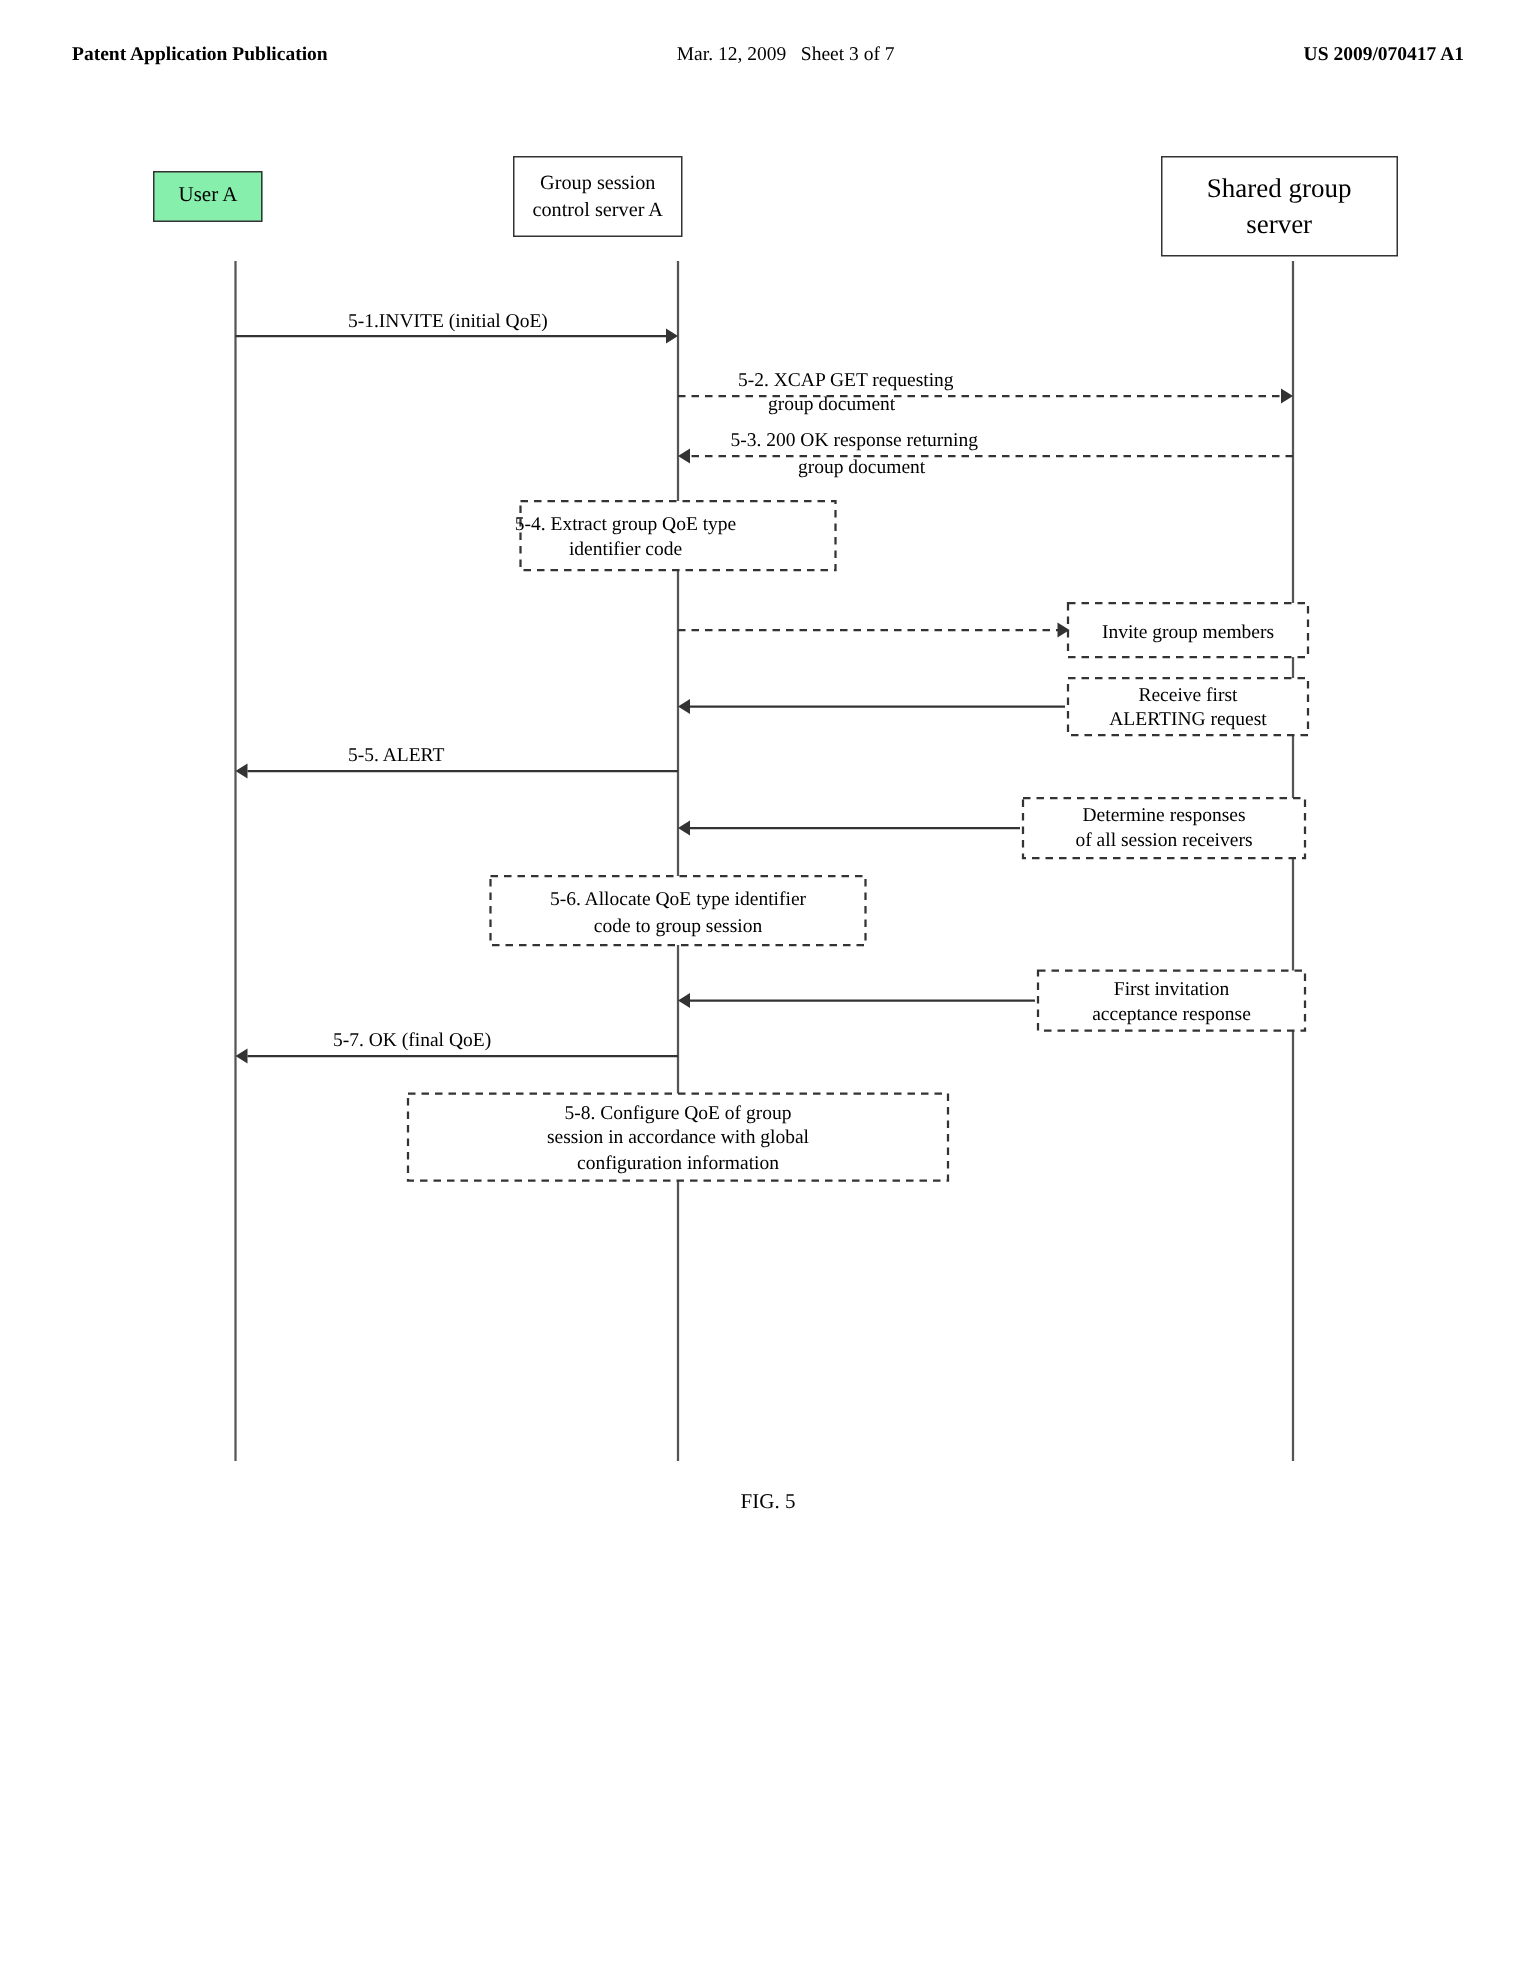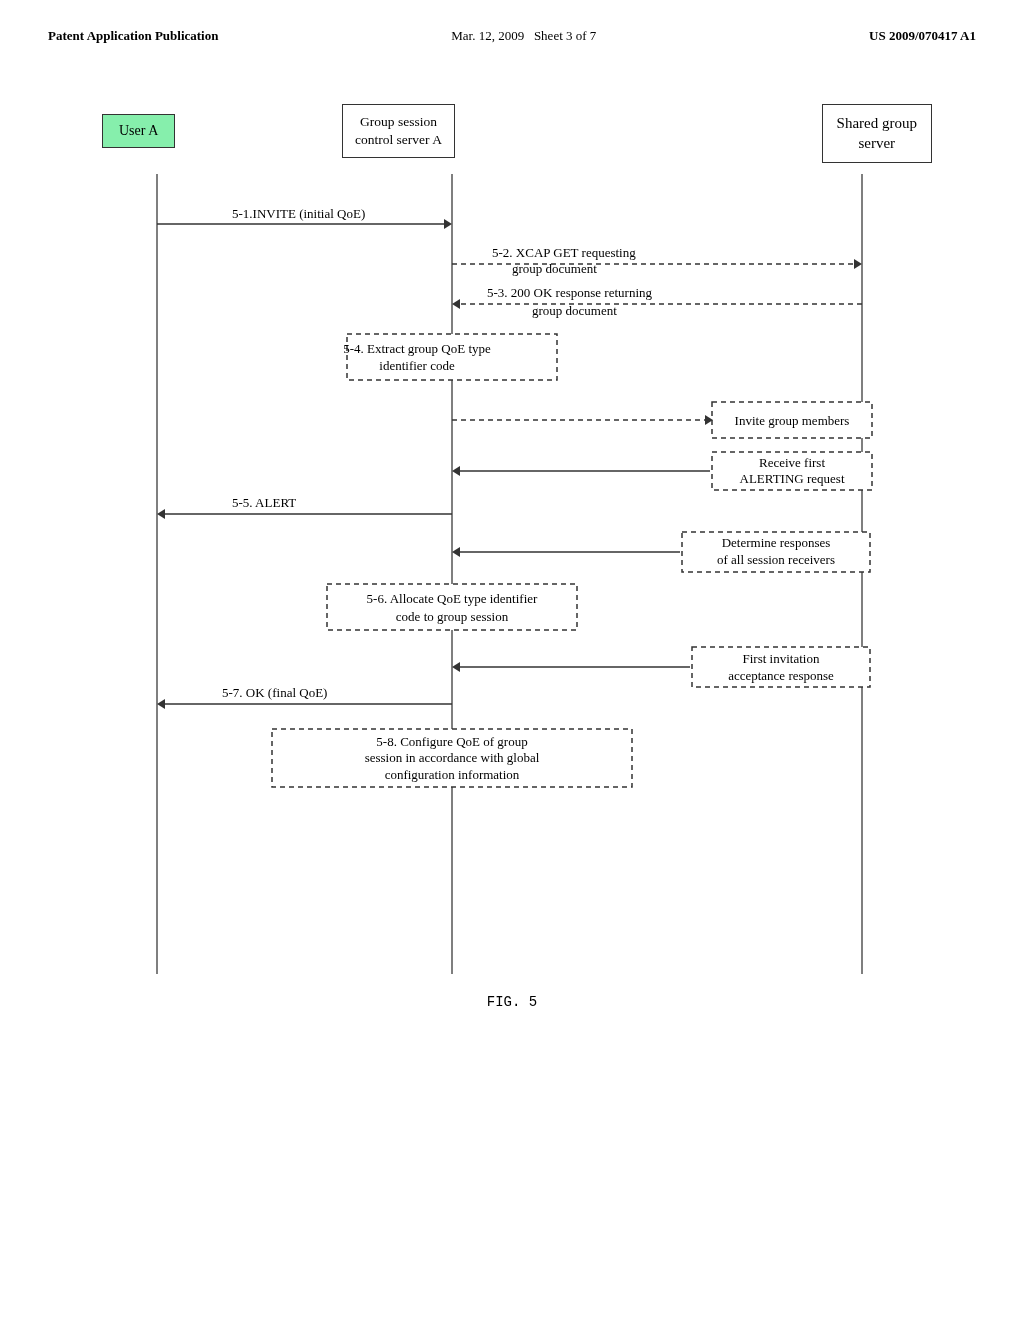--- a/index.html
+++ b/index.html
@@ -55,22 +55,22 @@
 
     <div style="
       position: absolute; left: 270px; top: 0px;
       border: 1.5px solid #333; padding: 8px 12px;
       font-size: 13.5px; background: #fff; text-align: center; line-height: 1.35;">
       Group session<br>control server A
     </div>
 
     <div style="
       position: absolute; right: 20px; top: 0px;
-      border: 1.5px solid #333; padding: 8px 14px;
-      font-size: 15px; background: #fff; text-align: center; line-height: 1.35;">
+      border: 1.5px solid #333; padding: 8px 30px;
+      font-size: 18px; background: #fff; text-align: center; line-height: 1.35;">
       Shared group<br>server
     </div>
   </div>
 
   <svg width="880" height="840" style="display: block;">
 
     <line x1="85" y1="0" x2="85" y2="800" stroke="#555" stroke-width="1.5"></line>
 
     <line x1="380" y1="0" x2="380" y2="800" stroke="#555" stroke-width="1.5"></line>
 
@@ -128,16 +128,16 @@
     <line x1="380" y1="530" x2="93" y2="530" stroke="#333" stroke-width="1.5"></line>
     <polygon points="93,525 85,530 93,535" fill="#333"></polygon>
     <text x="150" y="523" font-family="Times New Roman" font-size="13">5-7. OK (final QoE)</text>
 
     <rect x="200" y="555" width="360" height="58" fill="#fff" stroke="#333" stroke-width="1.5" stroke-dasharray="5,4"></rect>
     <text x="380" y="572" font-family="Times New Roman" font-size="13" text-anchor="middle">5-8. Configure QoE of group</text>
     <text x="380" y="588" font-family="Times New Roman" font-size="13" text-anchor="middle">session in accordance with global</text>
     <text x="380" y="605" font-family="Times New Roman" font-size="13" text-anchor="middle">configuration information</text>
   </svg>
 
-  <div class="fig-caption" style="margin-top: -20px; font-family: Liberation Mono, monospace;">
+  <div class="fig-caption" style="margin-top: -20px;">
     <span>FIG. 5</span>
   </div>
 </div>
 
 </body></html>

